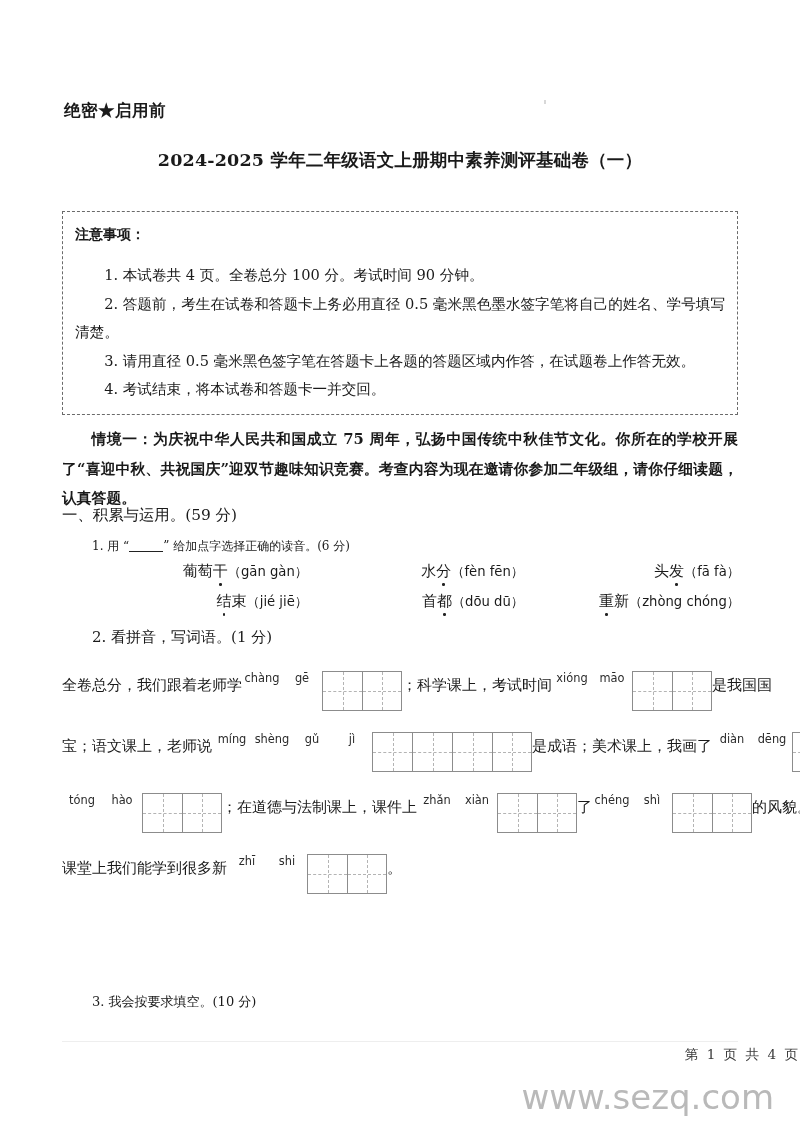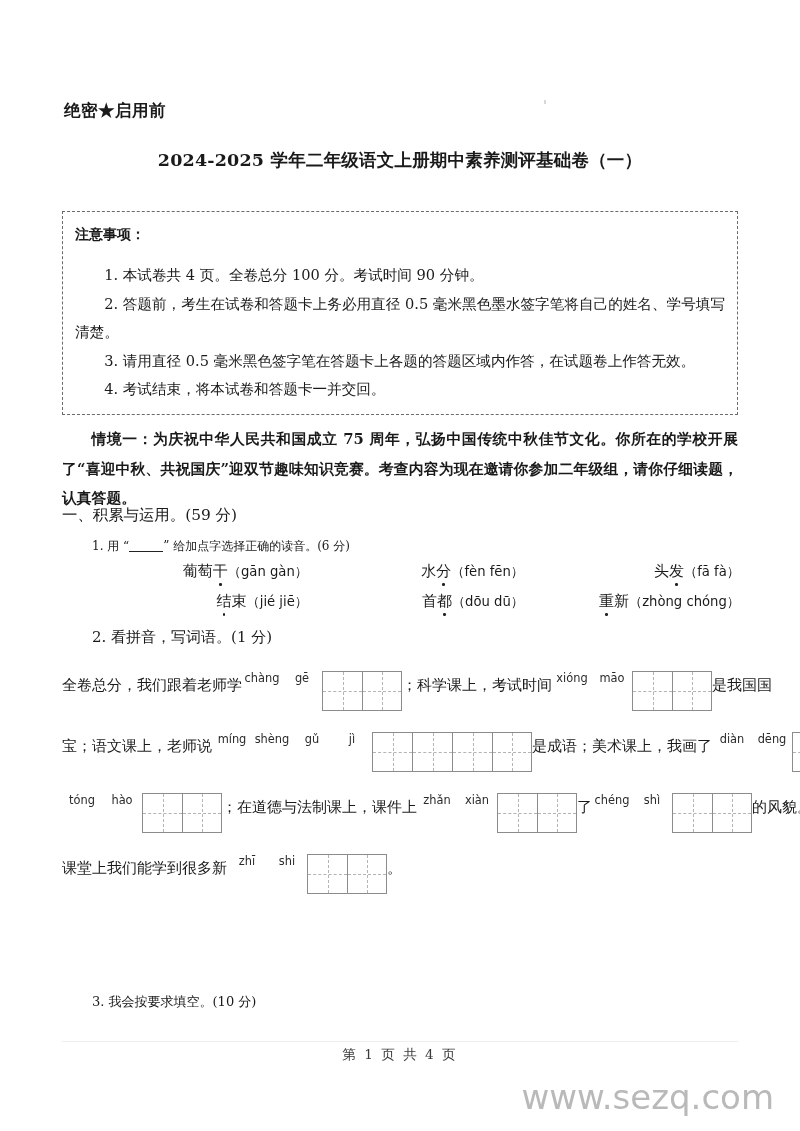--- a/index.html
+++ b/index.html
@@ -215,21 +215,21 @@
   .footer-rule {
     position: absolute;
     left: 62px; top: 1041px;
     width: 676px; height: 0;
     border-top: 1px solid #eeeeee;
   }
   .footer-page {
     position: absolute;
     left: 0; top: 1046px;
     width: 800px;
-    text-align: center;
+    text-align: right;
     font-size: 13.6px;
     color: #3a3a3a;
     letter-spacing: 2px;
     white-space: nowrap;
   }
   .watermark {
     position: absolute;
     right: 26px; bottom: 14px;
     font-family: "DejaVu Sans", "Liberation Sans", sans-serif;
     font-size: 34px;

